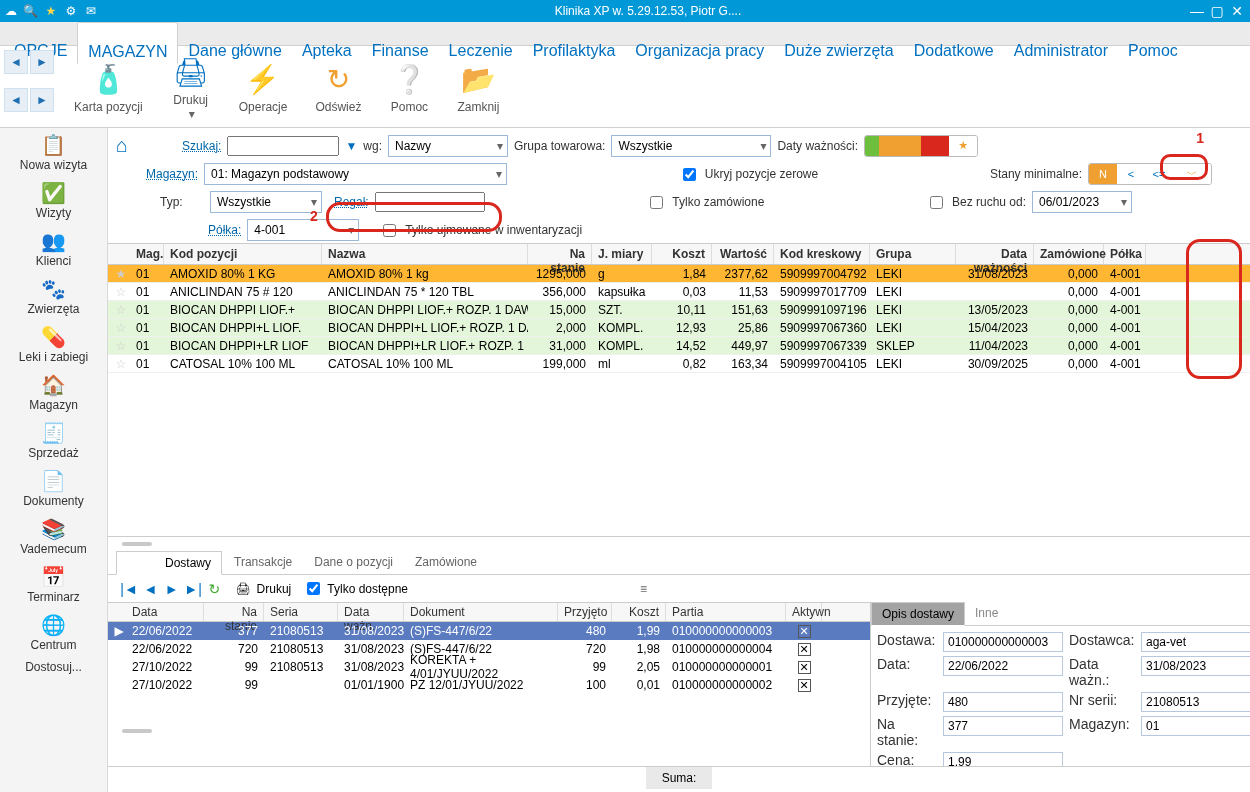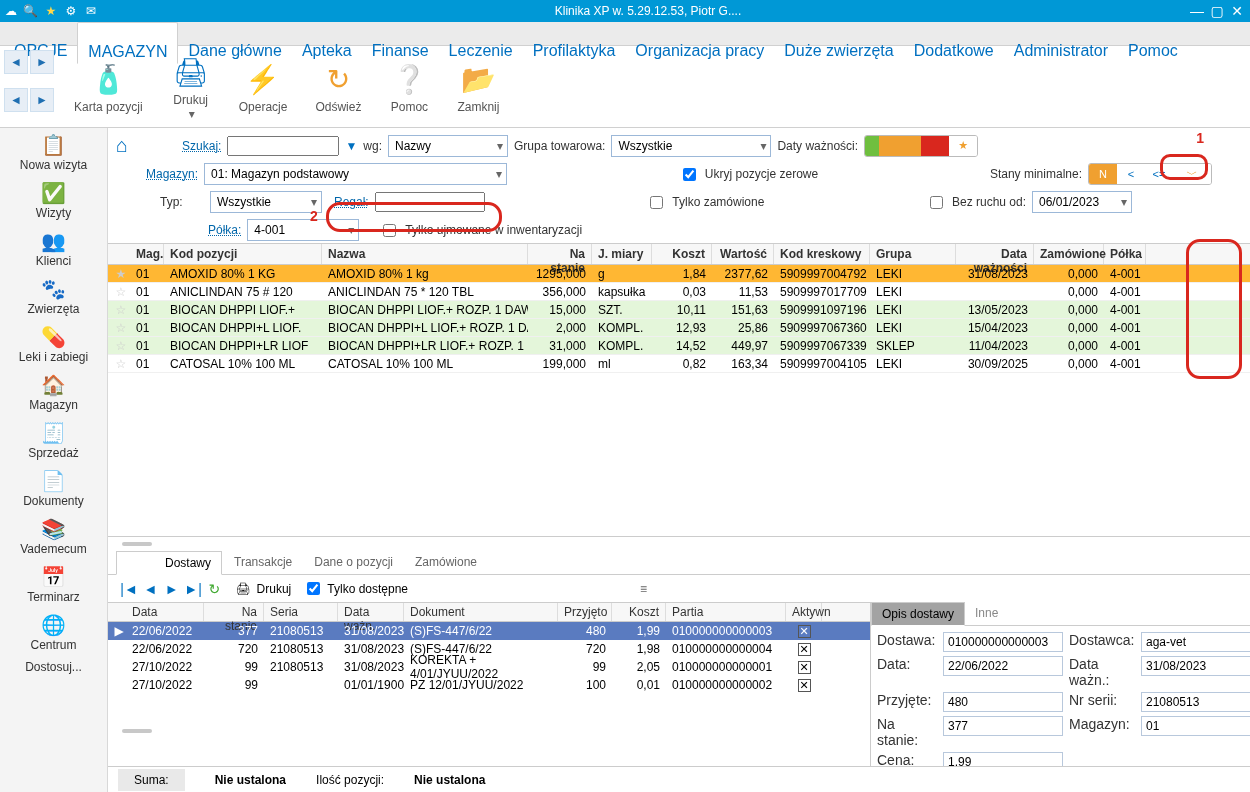--- a/index.html
+++ b/index.html
@@ -87,21 +87,21 @@
 
   .props { width:380px; border-left:1px solid #ccc; display:flex; flex-direction:column; }
   .ptabs { display:flex; border-bottom:1px solid #ccc; }
   .ptabs .pt { padding:4px 10px; color:#888; }
   .ptabs .pt.sel { color:#000; border:1px solid #ccc; border-bottom:1px solid #fff; background:#a3a3a3; margin-bottom:-1px; }
   .pgrid { display:grid; grid-template-columns: 60px 120px 66px 120px; gap:4px 6px; padding:6px; }
   .pgrid label { color:#333; font-size:14px; }
   .pval { height:20px; border:1px solid #b8c8dc; background:#fff; padding:0 4px; display:flex; align-items:center; font-size:12px; text-align:right; }
   .pval.l { text-align:left; }
 
-  .status { background:#fff; border-top:1px solid #ccc; display:flex; align-items:center; height:26px; padding:0 10px; gap:30px; }
+  .status { background:#fff; border-top:1px solid #ccc; display:flex; align-items:center; height:26px; padding:0 10px; gap:30px;flex-direction:column; }
   .status .strong { font-weight:bold; }
   .status .suma { background:#e9e9e9; padding:4px 16px; }
 </style>
 </head>
 <body>
 
 <div class="titlebar">
   <div class="t-icons">
     <span>☁</span>
     <span>🔍</span>

